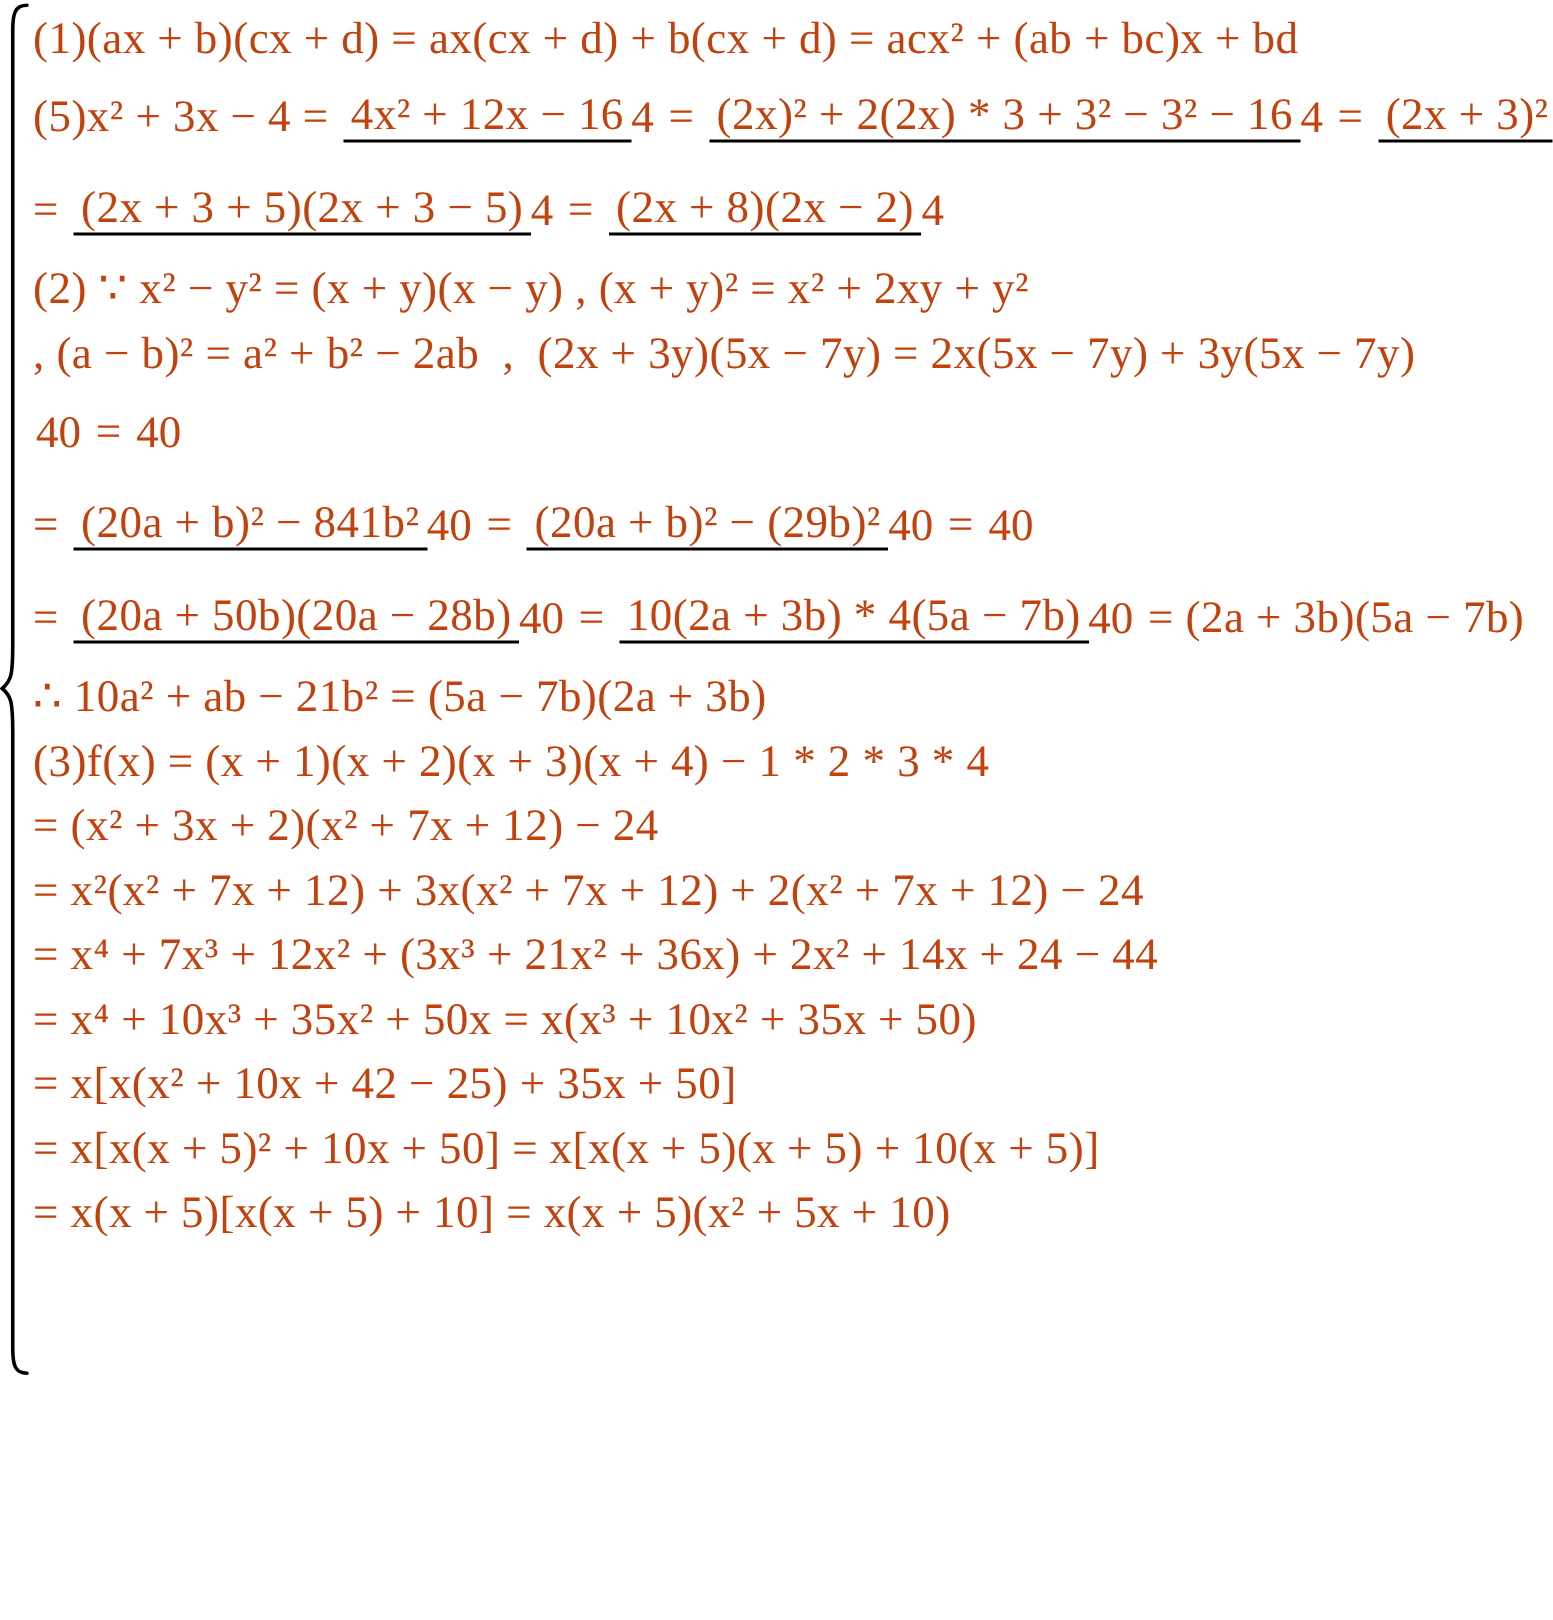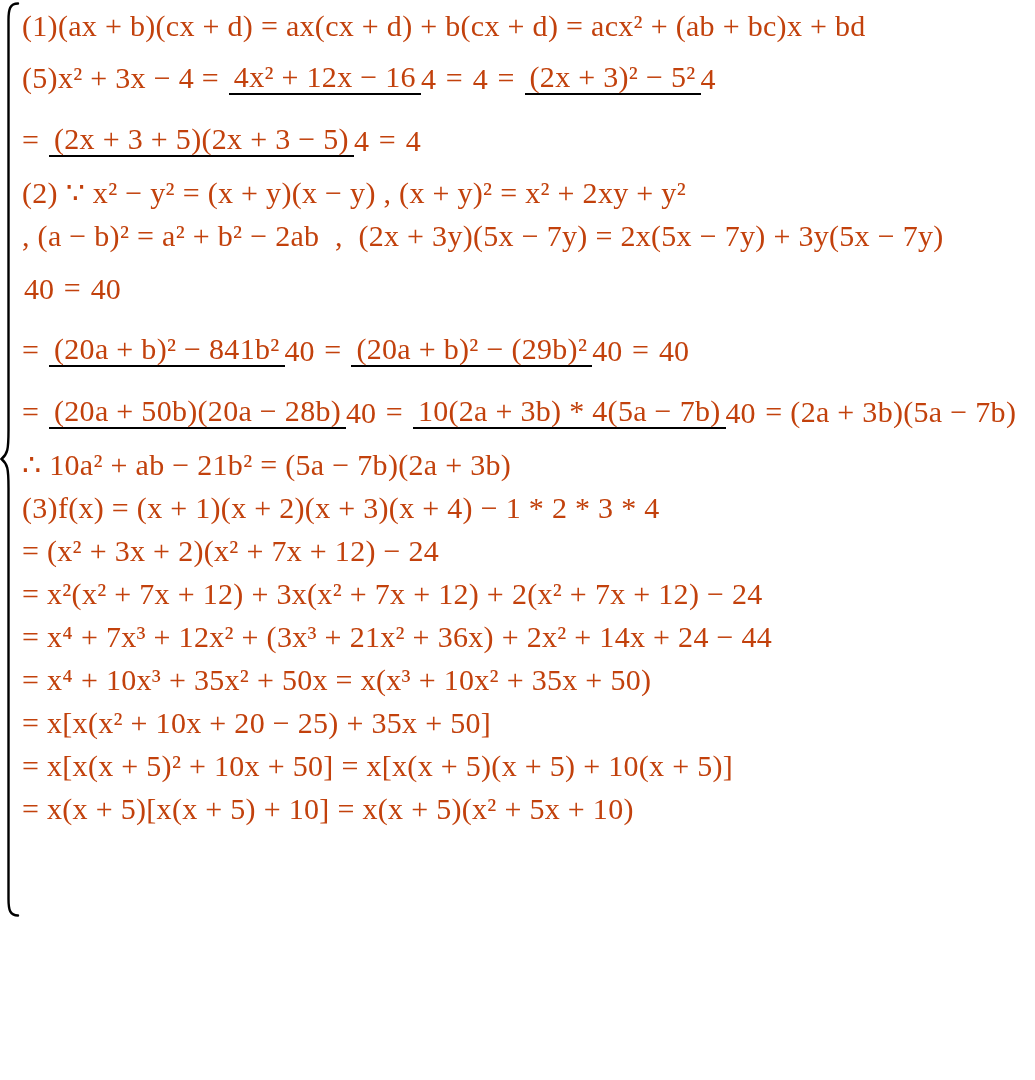--- a/index.html
+++ b/index.html
@@ -90,36 +90,38 @@
         <span class="txt">(1)(ax + b)(cx + d) = ax(cx + d) + b(cx + d) = acx² + (ab + bc)x + bd</span>
       </div>
       <div class="line tall">
         <span class="txt">(5)x² + 3x − 4 = </span>
         <span class="frac">
           <span class="num">4x² + 12x − 16</span>
           <span class="den">4</span>
         </span>
         <span class="txt"> = </span>
         <span class="frac">
+          <span class="num">(2x)² + 2(2x) * 3 + 3² − 3² − 16</span>
           <span class="den">4</span>
         </span>
         <span class="txt"> = </span>
         <span class="frac">
           <span class="num">(2x + 3)² − 5²</span>
           <span class="den">4</span>
         </span>
       </div>
       <div class="line tall">
         <span class="txt">= </span>
         <span class="frac">
           <span class="num">(2x + 3 + 5)(2x + 3 − 5)</span>
           <span class="den">4</span>
         </span>
         <span class="txt"> = </span>
         <span class="frac">
+          <span class="num">(2x + 8)(2x − 2)</span>
           <span class="den">4</span>
         </span>
       </div>
       <div class="line">
         <span class="txt">(2) ∵ x² − y² = (x + y)(x − y) , (x + y)² = x² + 2xy + y²</span>
       </div>
       <div class="line">
         <span class="txt">, (a − b)² = a² + b² − 2ab  ,  (2x + 3y)(5x − 7y) = 2x(5x − 7y) + 3y(5x − 7y)</span>
       </div>
       <div class="line tall">
@@ -172,21 +174,21 @@
       <div class="line">
         <span class="txt">= x²(x² + 7x + 12) + 3x(x² + 7x + 12) + 2(x² + 7x + 12) − 24</span>
       </div>
       <div class="line">
         <span class="txt">= x⁴ + 7x³ + 12x² + (3x³ + 21x² + 36x) + 2x² + 14x + 24 − 44</span>
       </div>
       <div class="line">
         <span class="txt">= x⁴ + 10x³ + 35x² + 50x = x(x³ + 10x² + 35x + 50)</span>
       </div>
       <div class="line">
-        <span class="txt">= x[x(x² + 10x + 20 − 25) + 35x + 50]</span>
+        <span class="txt">= x[x(x² + 10x + 42 − 25) + 35x + 50]</span>
       </div>
       <div class="line">
         <span class="txt">= x[x(x + 5)² + 10x + 50] = x[x(x + 5)(x + 5) + 10(x + 5)]</span>
       </div>
       <div class="line">
         <span class="txt">= x(x + 5)[x(x + 5) + 10] = x(x + 5)(x² + 5x + 10)</span>
       </div>
     </div>
 
 </div>

